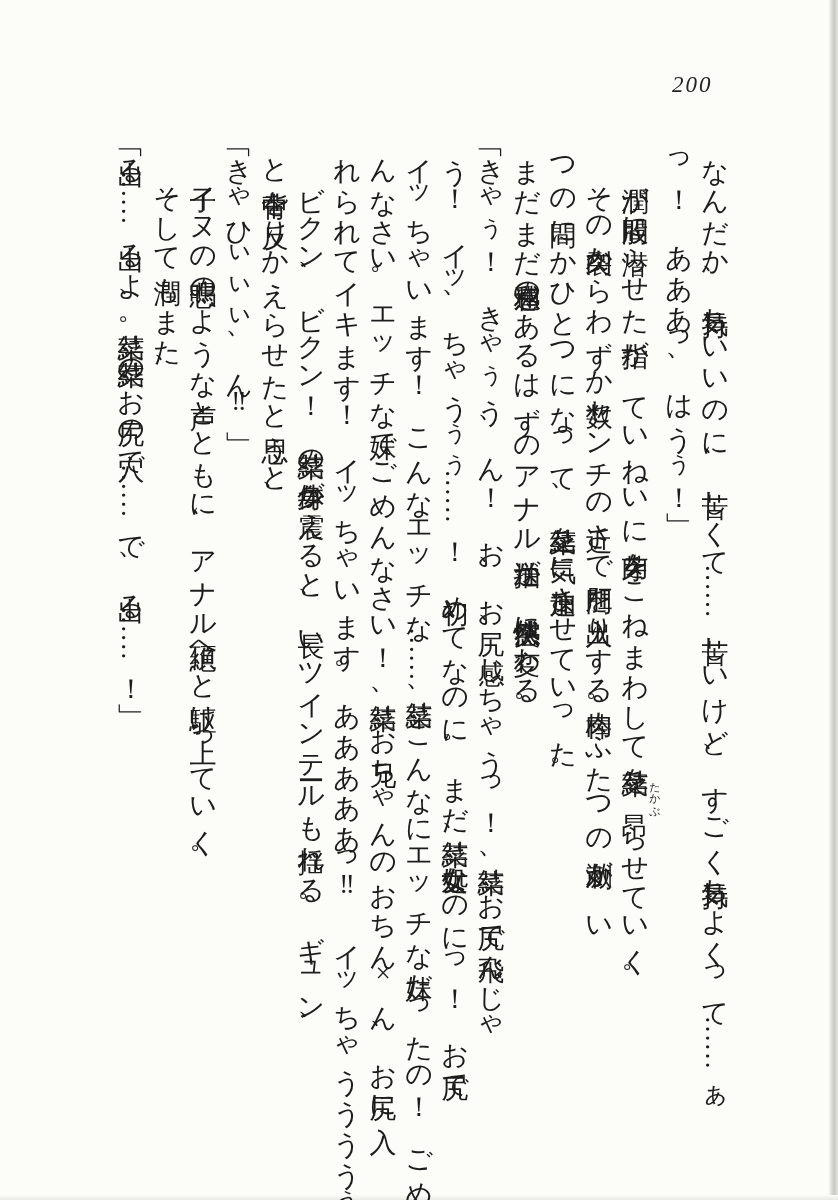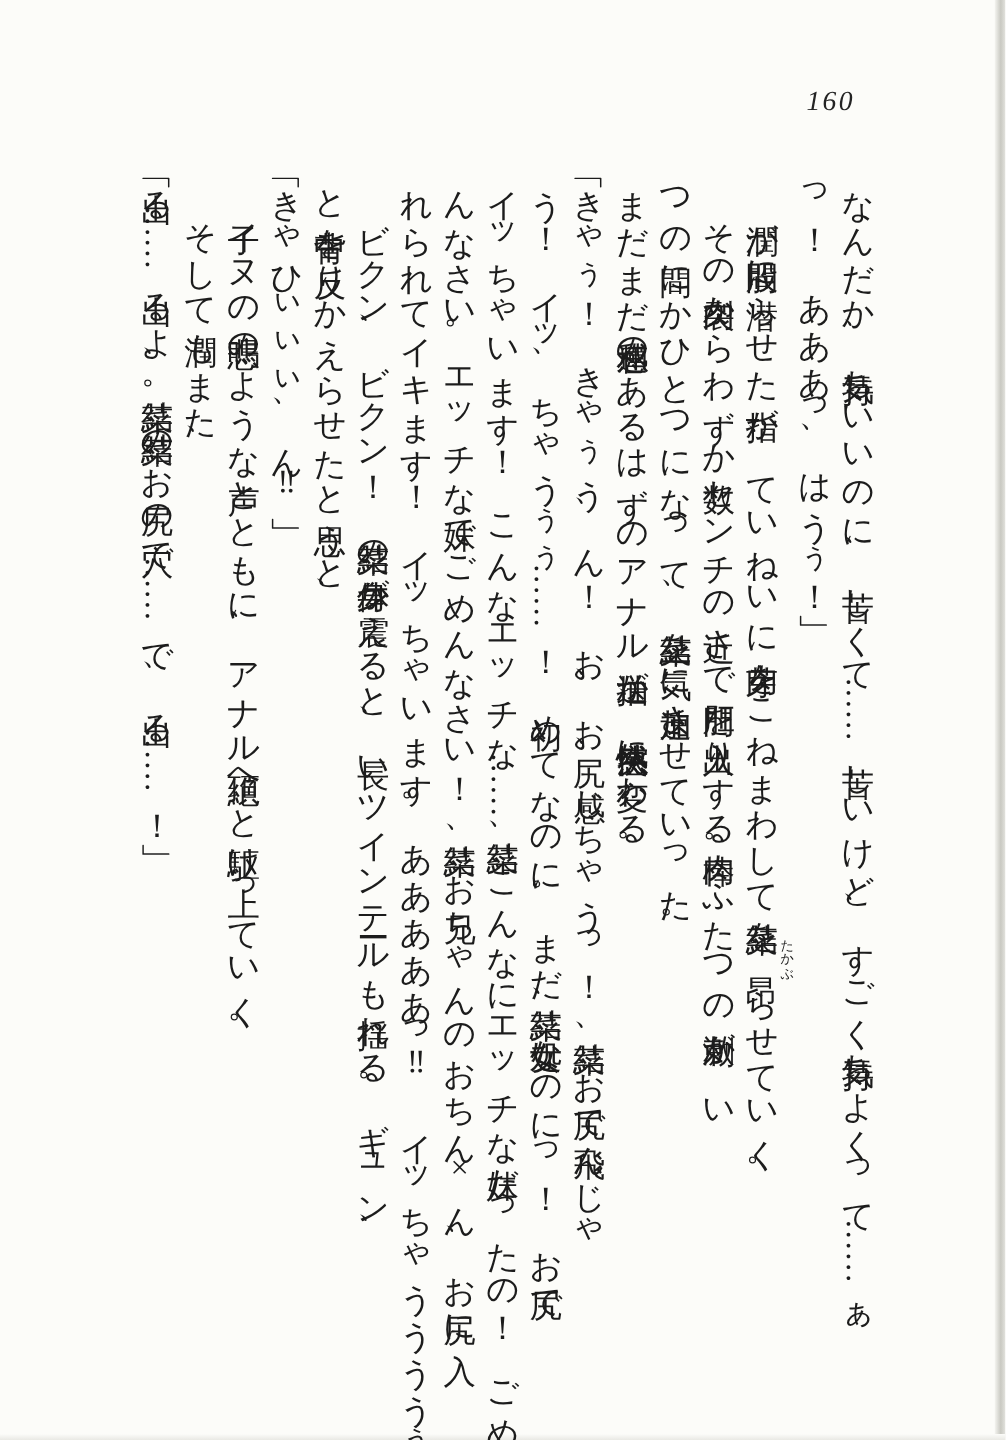--- a/index.html
+++ b/index.html
@@ -71,21 +71,21 @@
     letter-spacing: 0;
     color: #1c1c1c;
   }
 </style>
 </head>
 <body>
 
 <div class="book-page">
   <div class="page-edge-right"></div>
   <div class="page-edge-bottom"></div>
-  <div class="page-number">160</div>
+  <div class="page-number">200</div>
   <div class="text-block">
       <p class="tcol">なんだか、気持ちいいのに、苦しくて……苦しいけど、すごく気持ちよくって……ぁ</p>
       <p class="tcol">っ！　あああっ、はうぅ！」</p>
       <p class="tcol indent">潤が股間に潜らせた指が、ていねいに肉芽をこねまわして結菜を<ruby>昂<rt>たかぶ</rt></ruby>らせていく。</p>
       <p class="tcol indent">その肉裂からわずか数センチの近さで肛門を出入りする肉棒。ふたつの刺激が、い</p>
       <p class="tcol">つの間にかひとつになって、結菜を一気に加速させていった。</p>
       <p class="tcol">まだまだ違和感のあるはずのアナル抽送が、突然快感に変わる。</p>
       <p class="tcol">「きゃぅ！　きゃぅう、ん！　お、お尻、感じちゃうっ！　結菜、お尻で飛んじゃ</p>
       <p class="tcol">う！　イッ、ちゃうぅぅ……！　初めてなのに。まだ結菜、処女なのにっ！　お尻で</p>
       <p class="tcol">イッちゃいます！　こんなエッチな……結菜、こんなにエッチな妹だったの！　ごめ</p>

